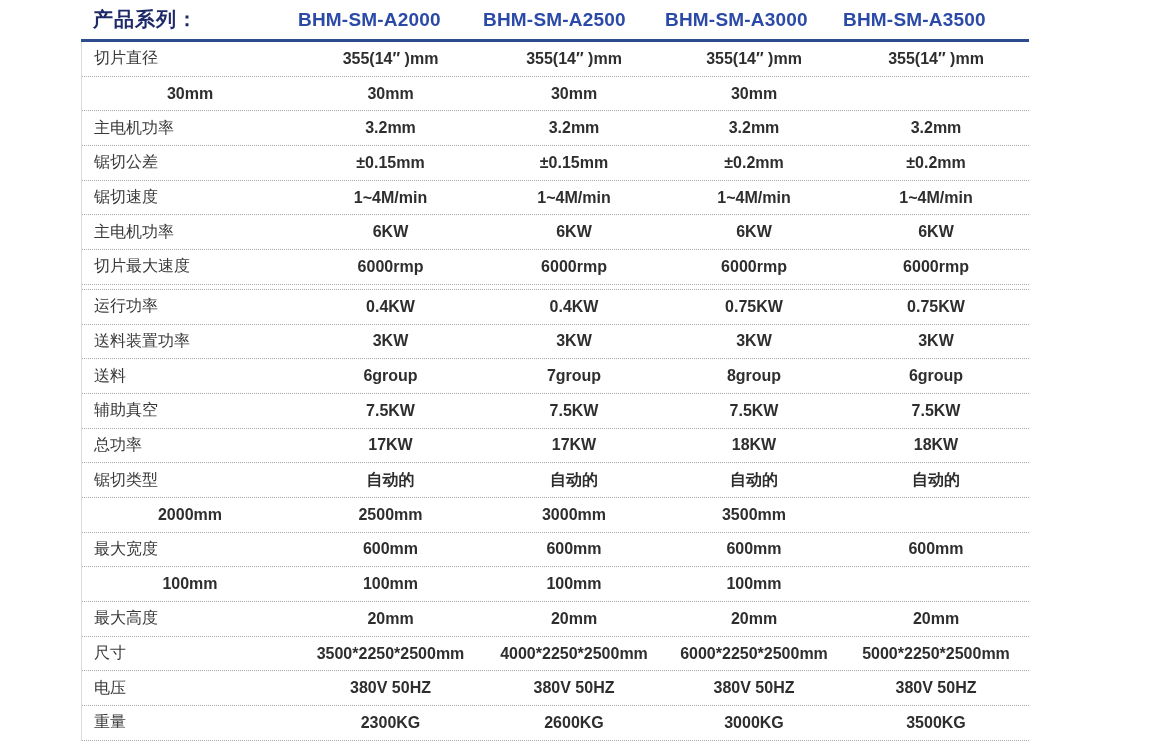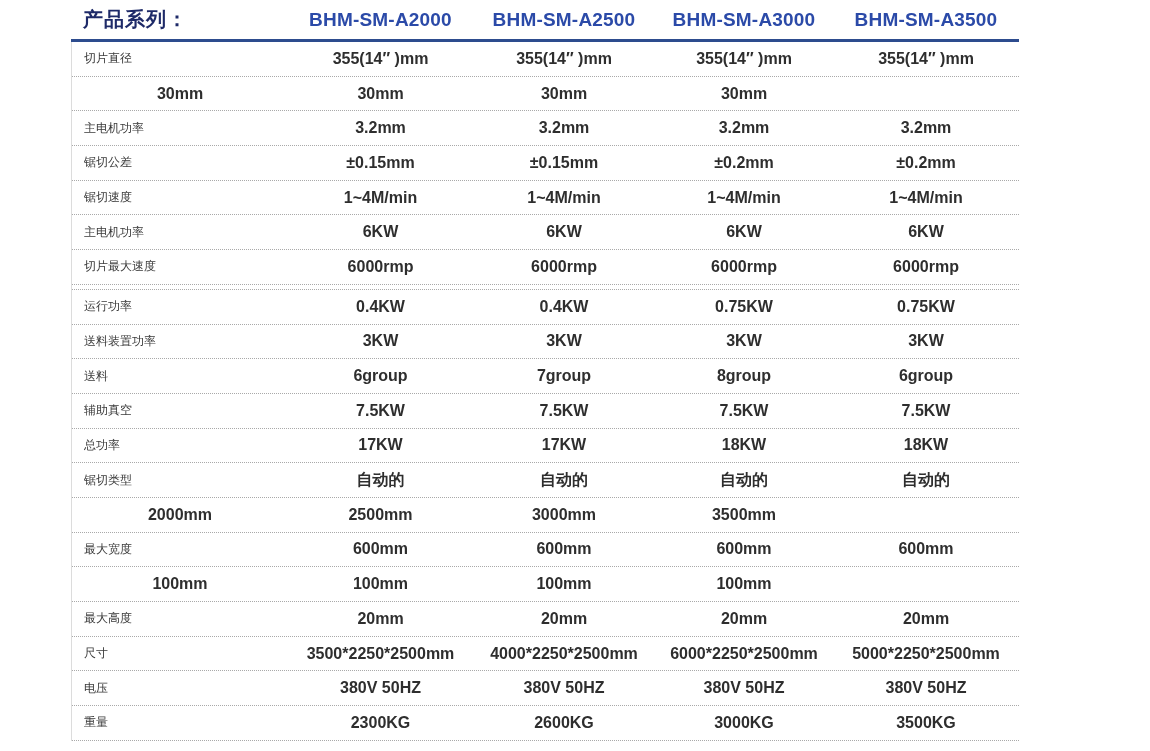--- a/index.html
+++ b/index.html
@@ -1,34 +1,34 @@
 <!DOCTYPE html>
 <html><head>
 <meta charset="utf-8">
 <style>
   * { margin:0; padding:0; box-sizing:border-box; }
   html,body { width:1150px; height:751px; background:#ffffff; overflow:hidden;
               font-family:"Liberation Sans","DejaVu Sans",sans-serif; }
   .page { position:relative; width:1150px; height:751px; background:#ffffff; }
 
-  .spec-table { position:absolute; left:71px; top:0; width:948px; }
+  .spec-table { position:absolute; left:81px; top:0; width:948px; }
 
   .thead { display:grid; grid-template-columns:217px 185px 182px 178px 186px;
            height:42px; align-items:center;
            border-bottom:3px solid #2d4c8e; }
   .th.series { font-size:20px; font-weight:bold; color:#1e2a68; padding-left:12px;
                letter-spacing:1px; }
-  .th.model  { font-size:19px; font-weight:bold; color:#2b4aa8; text-align:center;
+  .th.model  { font-size:19px; font-weight:bold; color:#2b4aa8; 
                letter-spacing:0.2px; }
 
   .tbody { border-left:1px solid #dcdcdc; }
   .trow { display:grid; grid-template-columns:216px 185px 182px 178px 186px;
           height:34.7px; align-items:center;
           border-bottom:1px dotted #a9a9a9; }
-  .td.label { font-size:12px; color:#3a3a3a; padding-left:12px; font-weight:500; }
+  .td.label { font-size:16px; color:#3a3a3a; padding-left:12px; font-weight:500; }
   .td.value { font-size:16px; color:#2e2e2e; text-align:center; font-weight:600; }
   .spacer-row { height:5px; border-bottom:1px dotted #a9a9a9; }
 </style>
 </head>
 <body>
 
 <div class="page">
   <div class="spec-table">
 
     <div class="thead">

